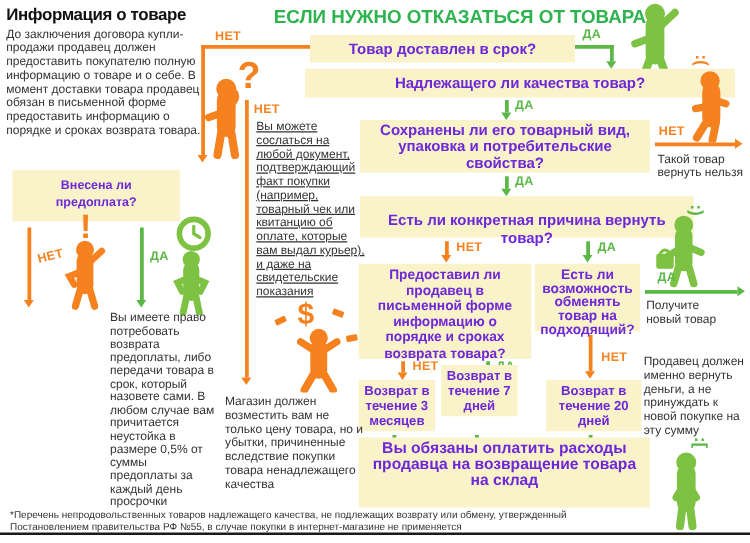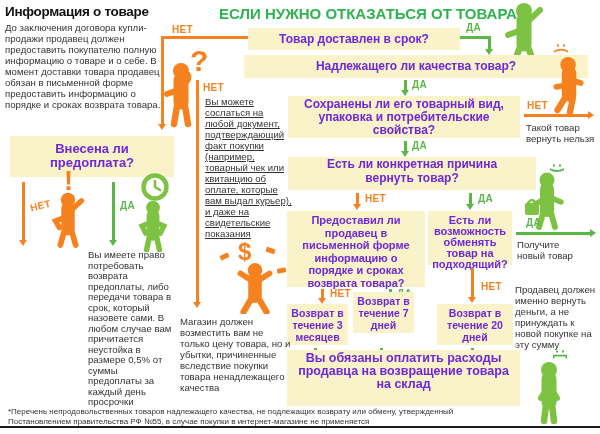--- a/index.html
+++ b/index.html
@@ -102,21 +102,21 @@
         <path d="M20 45 L12 58" fill="none" stroke-width="6.5"></path>
         <path d="M28 45 L25 60" fill="none" stroke-width="6.5"></path>
       </g>
     </svg>
   </div>
   <div class="body-txt" style="left:526px;top:122px;width:72px;">Такой товар вернуть нельзя</div>
 
   <div class="lbl gr" style="left:412px;top:140px;">ДА</div>
   <div class="av gr" style="left:404px;top:141px;height:10px;"></div>
 
-  <div class="qbox" style="left:288px;top:157px;width:248px;height:33px;font-size:12px;line-height:14px;padding:0 20px;">Есть ли конкретная причина вернуть товар?</div>
+  <div class="qbox" style="left:288px;top:157px;width:267px;height:33px;font-size:12px;line-height:14px;padding:12px 20px;">Есть ли конкретная причина вернуть товар?</div>
   <div class="lbl or" style="left:365px;top:193px;">НЕТ</div>
   <div class="av or" style="left:356px;top:193px;height:11px;"></div>
   <div class="lbl gr" style="left:478px;top:193px;">ДА</div>
   <div class="av gr" style="left:469px;top:193px;height:11px;"></div>
 
   <div class="qbox" style="left:287px;top:211px;width:138px;height:76px;font-size:11px;line-height:12.5px;padding:3px 4px;">Предоставил ли продавец в письменной форме информацию о порядке и сроках возврата товара?</div>
   <div class="lbl or" style="left:330px;top:288px;">НЕТ</div>
   <div class="av or" style="left:321px;top:289px;height:9px;"></div>
   <div class="lbl gr" style="left:397px;top:288px;">ДА</div>
   <div class="av gr" style="left:389px;top:289px;height:9px;"></div>
@@ -183,21 +183,21 @@
         <path d="M25 16 L25 33" fill="none" stroke-width="13"></path>
         <path d="M25 20 L11 11" fill="none" stroke-width="5.5"></path>
         <path d="M25 20 L39 11" fill="none" stroke-width="5.5"></path>
         <path d="M21 36 L14 48" fill="none" stroke-width="6"></path>
         <path d="M29 36 L36 48" fill="none" stroke-width="6"></path>
       </g>
     </svg>
   </div>
   <div class="body-txt" style="left:180px;top:316px;width:112px;">Магазин должен возместить вам не только цену товара, но и убытки, причиненные вследствие покупки товара ненадлежащего качества</div>
 
-  <div class="qbox" style="left:10px;top:136px;width:164px;height:41px;font-size:13px;line-height:14px;padding:6px 18px 0;">Внесена ли предоплата?</div>
+  <div class="qbox" style="left:10px;top:136px;width:134px;height:41px;font-size:10px;line-height:14px;padding:6px 18px 0;">Внесена ли предоплата?</div>
   <div class="av or" style="left:22px;top:182px;height:58px;"></div>
   <div class="lbl or" style="left:30px;top:200px;transform:rotate(-14deg);">НЕТ</div>
   <div class="av gr" style="left:112px;top:182px;height:58px;"></div>
   <div class="lbl gr" style="left:120px;top:200px;">ДА</div>
 
   <div class="glyph or" style="left:64px;top:166px;font-size:27px;">!</div>
   <div class="fig" style="left:44px;top:192px;">
     <svg width="48" height="56" viewBox="0 0 50 58">
       <g fill="#F5821F" stroke="#F5821F" stroke-linecap="round">
         <circle cx="25" cy="8" r="7.5" stroke="none"></circle>

